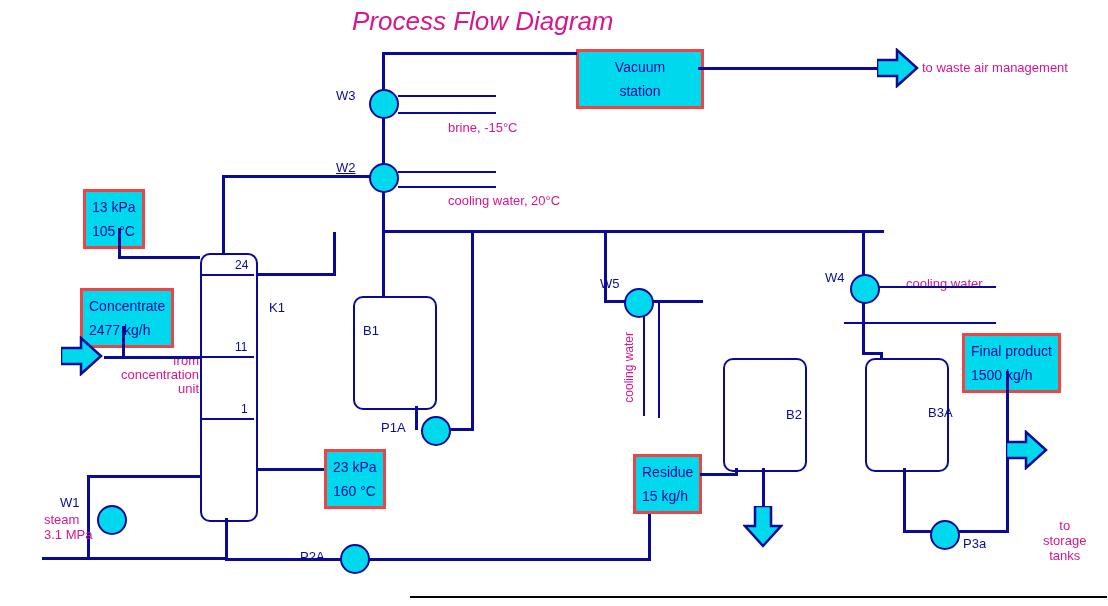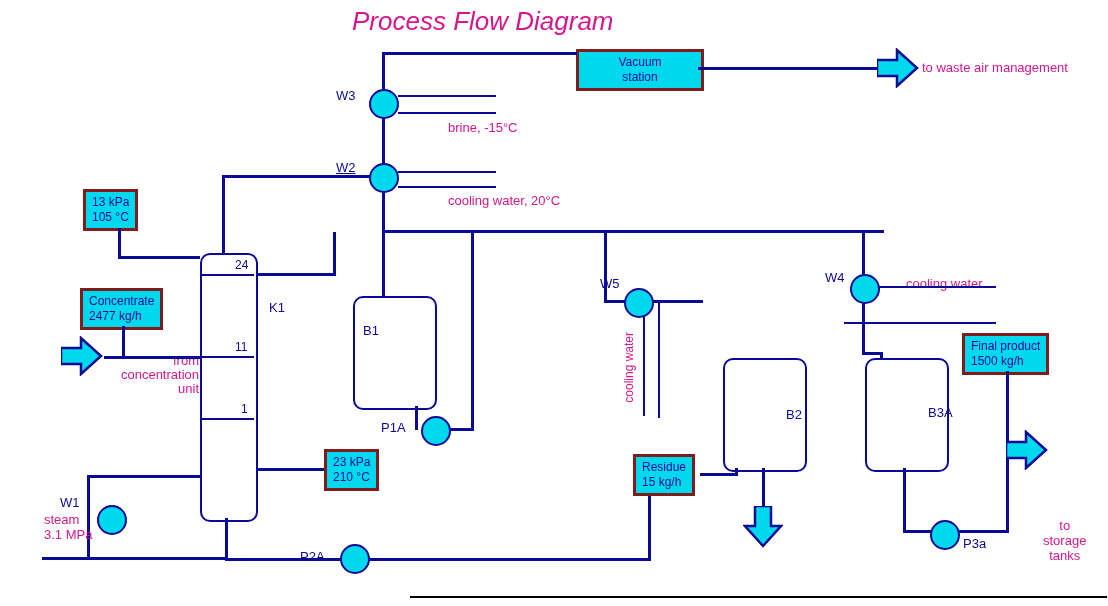--- a/index.html
+++ b/index.html
@@ -25,25 +25,25 @@
     position: absolute;
   }
   .navy {
     color: #0a0a96;
     font-size: 13px;
     position: absolute;
   }
   .box {
     position: absolute;
     background: #00d8ee;
-    border: 3px solid #7f1d1d;
+    border: 3px solid #ef4444;
     color: #0a0a96;
-    font-size: 12px;
+    font-size: 14px;
     padding: 3px 6px;
-    line-height: 15px;
+    line-height: 24px;
   }
   .tank {
     position: absolute;
     border: 2px solid #0a0a96;
     background: #fff;
     border-radius: 10px 10px 10px 10px;
   }
   .column {
     position: absolute;
     border: 2px solid #0a0a96;
@@ -165,21 +165,21 @@
 <div class="line-v" style="left:87px; top:475px; height:82px;"></div>
 <div class="line-h" style="left:42px; top:557px; width:185px;"></div>
 <div class="line-v" style="left:225px; top:518px; height:42px;"></div>
 
 <div class="he-circle" style="left:97px; top:505px;"></div>
 <div class="navy" style="left:60px; top:495px;">W1</div>
 <div class="pink" style="left:44px; top:512px; white-space:pre-line; line-height:15px;">steam
 3.1 MPa</div>
 
 <div class="box" style="left:324px; top:449px; white-space:pre-line;">23 kPa
-210 °C</div>
+160 °C</div>
 <div class="line-h" style="left:256px; top:468px; width:68px;"></div>
 
 <div class="tank" style="left:353px; top:296px; width:80px; height:110px;"></div>
 <div class="navy" style="left:363px; top:323px;">B1</div>
 
 <div class="pump-circle" style="left:421px; top:416px;"></div>
 <div class="navy" style="left:381px; top:420px;">P1A</div>
 
 <div class="line-v" style="left:415px; top:406px; height:24px;"></div>
 

